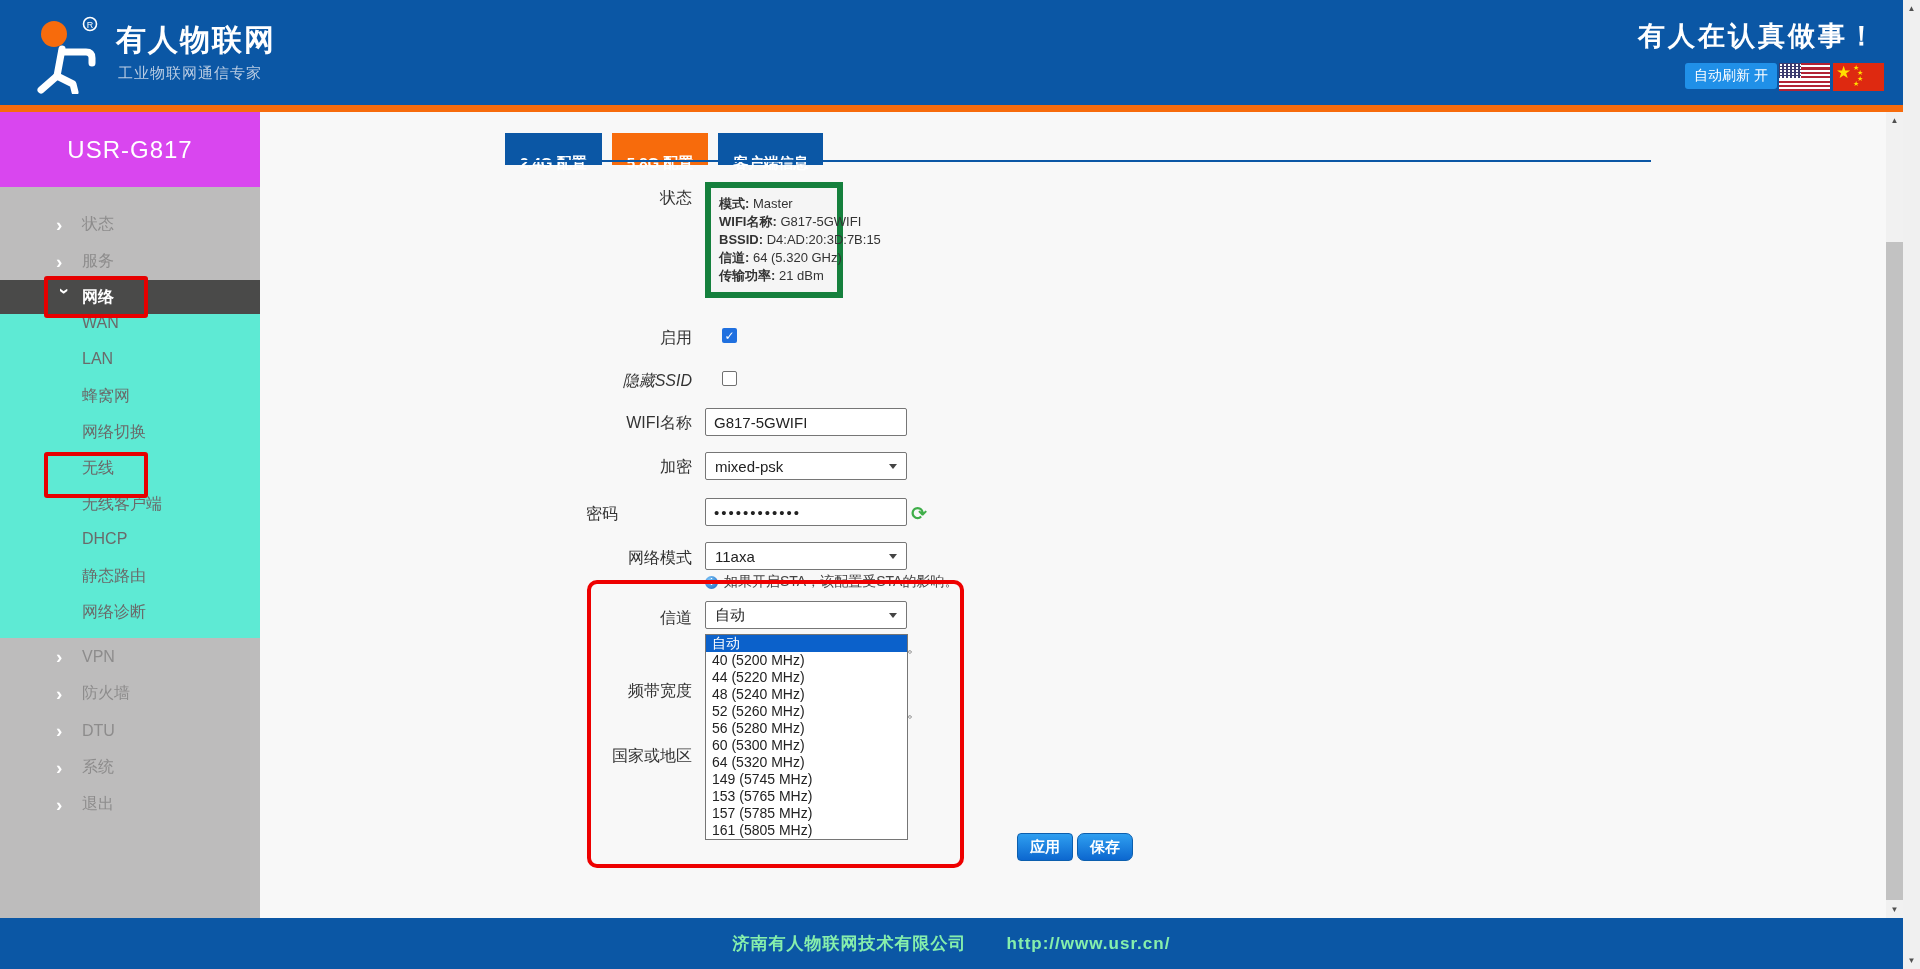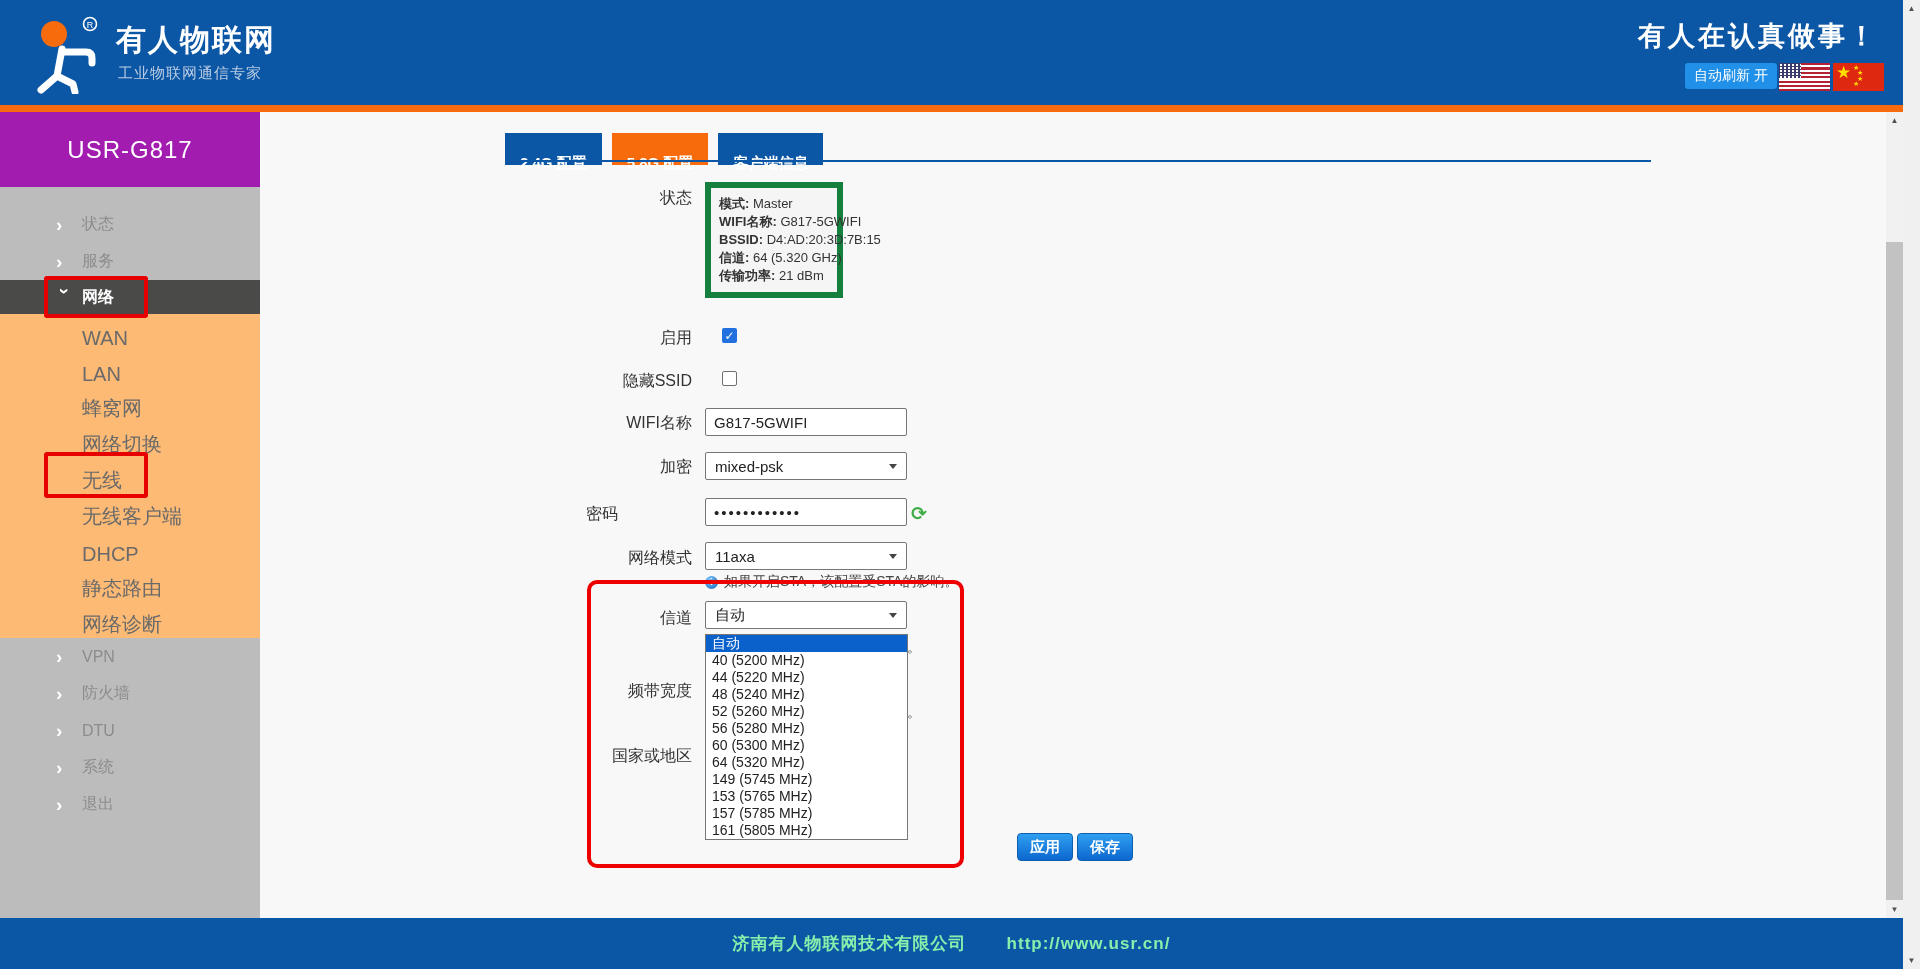--- a/index.html
+++ b/index.html
@@ -26,27 +26,27 @@
   .flag-cn .star-s { position:absolute; color:#ffde00; font-size:7px; }
 
   
   .outer-sb { left:1903px; top:0; width:17px; height:969px; background:#f0f0f0; }
   .inner-sb { left:1886px; top:112px; width:17px; height:806px; background:#f1f1f1; }
   .sb-arrow { width:17px; height:17px; font-size:8px; color:#505050; display:flex; align-items:center; justify-content:center; }
   .inner-thumb { left:1886px; top:242px; width:17px; height:658px; background:#c2c2c2; }
 
   
   .sidebar { left:0; top:112px; width:260px; height:806px; background:#bdbcbc; }
-  .device-block { left:0; top:0; width:260px; height:75px; background:#a21caf; color:#fff; font-size:24px;
+  .device-block { left:0; top:0; width:260px; height:75px; background:#d946ef; color:#fff; font-size:24px;
     display:flex; align-items:center; justify-content:center; letter-spacing:1px; }
   #sidebar-menu { position:absolute; left:0; top:94px; width:260px; }
   #sidebar-menu .m-top, #sidebar-menu .m-expanded { height:37px; display:flex; align-items:center; padding-left:56px; cursor:pointer; }
   #sidebar-menu .m-top { color:#8d8c8c; font-size:16px; }
   #sidebar-menu .m-expanded { height:34px; background:#4a4a49; color:#fff; font-size:16px; font-weight:bold; }
-  #sidebar-menu .m-sub { height:36px; display:flex; align-items:flex-end; padding-left:82px; background:#fdba74; color:#6a6a6a; font-size:20px; cursor:pointer; }
+  #sidebar-menu .m-sub { height:36px; display:flex; align-items:flex-start; padding-left:82px; background:#5eead4; color:#6a6a6a; font-size:16px; cursor:pointer; }
   .chev { color:#fff; font-size:19px; font-weight:bold; width:26px; display:inline-block; }
   .chev.down { transform:rotate(90deg); width:18px; margin-right:8px; }
   .redbox { position:absolute; border:4px solid #e60000; border-radius:3px; pointer-events:none; z-index:9; }
 
   
   .content { left:260px; top:112px; width:1626px; height:806px; background:#f8f8f8; }
   .tabs { left:505px; top:133px; display:flex; gap:10px; }
   .tab { height:27px; line-height:27px; padding:16px 15px; color:#fff; font-size:15px; font-weight:bold; background:#0b57a5; cursor:pointer; }
   .tab.active { background:#f76b0c; }
   .tab-underline { left:505px; top:160px; width:1146px; height:2px; background:#0b57a5; }
@@ -188,21 +188,21 @@
 
   <div class="abs tabs">
     <div class="tab">2.4G 配置</div>
     <div class="tab active">5.8G 配置</div>
     <div class="tab">客户端信息</div>
   </div>
   <div class="abs tab-underline"></div>
 
   <div class="flabel" style="top:188px;">状态</div>
   <div class="flabel" style="top:328px;">启用</div>
-  <div class="flabel" style="top:371px;">隐藏SSID</div>
+  <div class="flabel" style="top:371px;font-style:italic;">隐藏SSID</div>
   <div class="flabel" style="top:413px;">WIFI名称</div>
   <div class="flabel" style="top:457px;">加密</div>
   <div class="flabel" style="top:504px;text-align:center;">密码</div>
   <div class="flabel" style="top:548px;">网络模式</div>
   <div class="flabel" style="top:608px;">信道</div>
   <div class="flabel" style="top:681px;">频带宽度</div>
   <div class="flabel" style="top:746px;">国家或地区</div>
 
   <div class="abs status-box" id="status-box">
       <div><b>模式:</b> Master</div>
@@ -254,21 +254,21 @@
       <div class="opt">64 (5320 MHz)</div>
       <div class="opt">149 (5745 MHz)</div>
       <div class="opt">153 (5765 MHz)</div>
       <div class="opt">157 (5785 MHz)</div>
       <div class="opt">161 (5805 MHz)</div>
     </div>
 
   <div class="abs main-redbox"></div>
 
   <div class="btn" style="left:1017px;top:833px;">应用</div>
-  <div class="btn" style="left:1077px;top:833px;">保存</div>
+  <div class="btn" style="left:1077px;top:833px;border-radius:7px;">保存</div>
 
   <div class="abs inner-sb">
     <div class="sb-arrow" style="position:absolute;top:0;">▲</div>
     <div class="sb-arrow" style="position:absolute;bottom:0;">▼</div>
   </div>
   <div class="abs inner-thumb"></div>
   <div class="abs outer-sb">
     <div class="sb-arrow" style="position:absolute;top:0;">▲</div>
     <div class="sb-arrow" style="position:absolute;bottom:0;">▼</div>
   </div>

